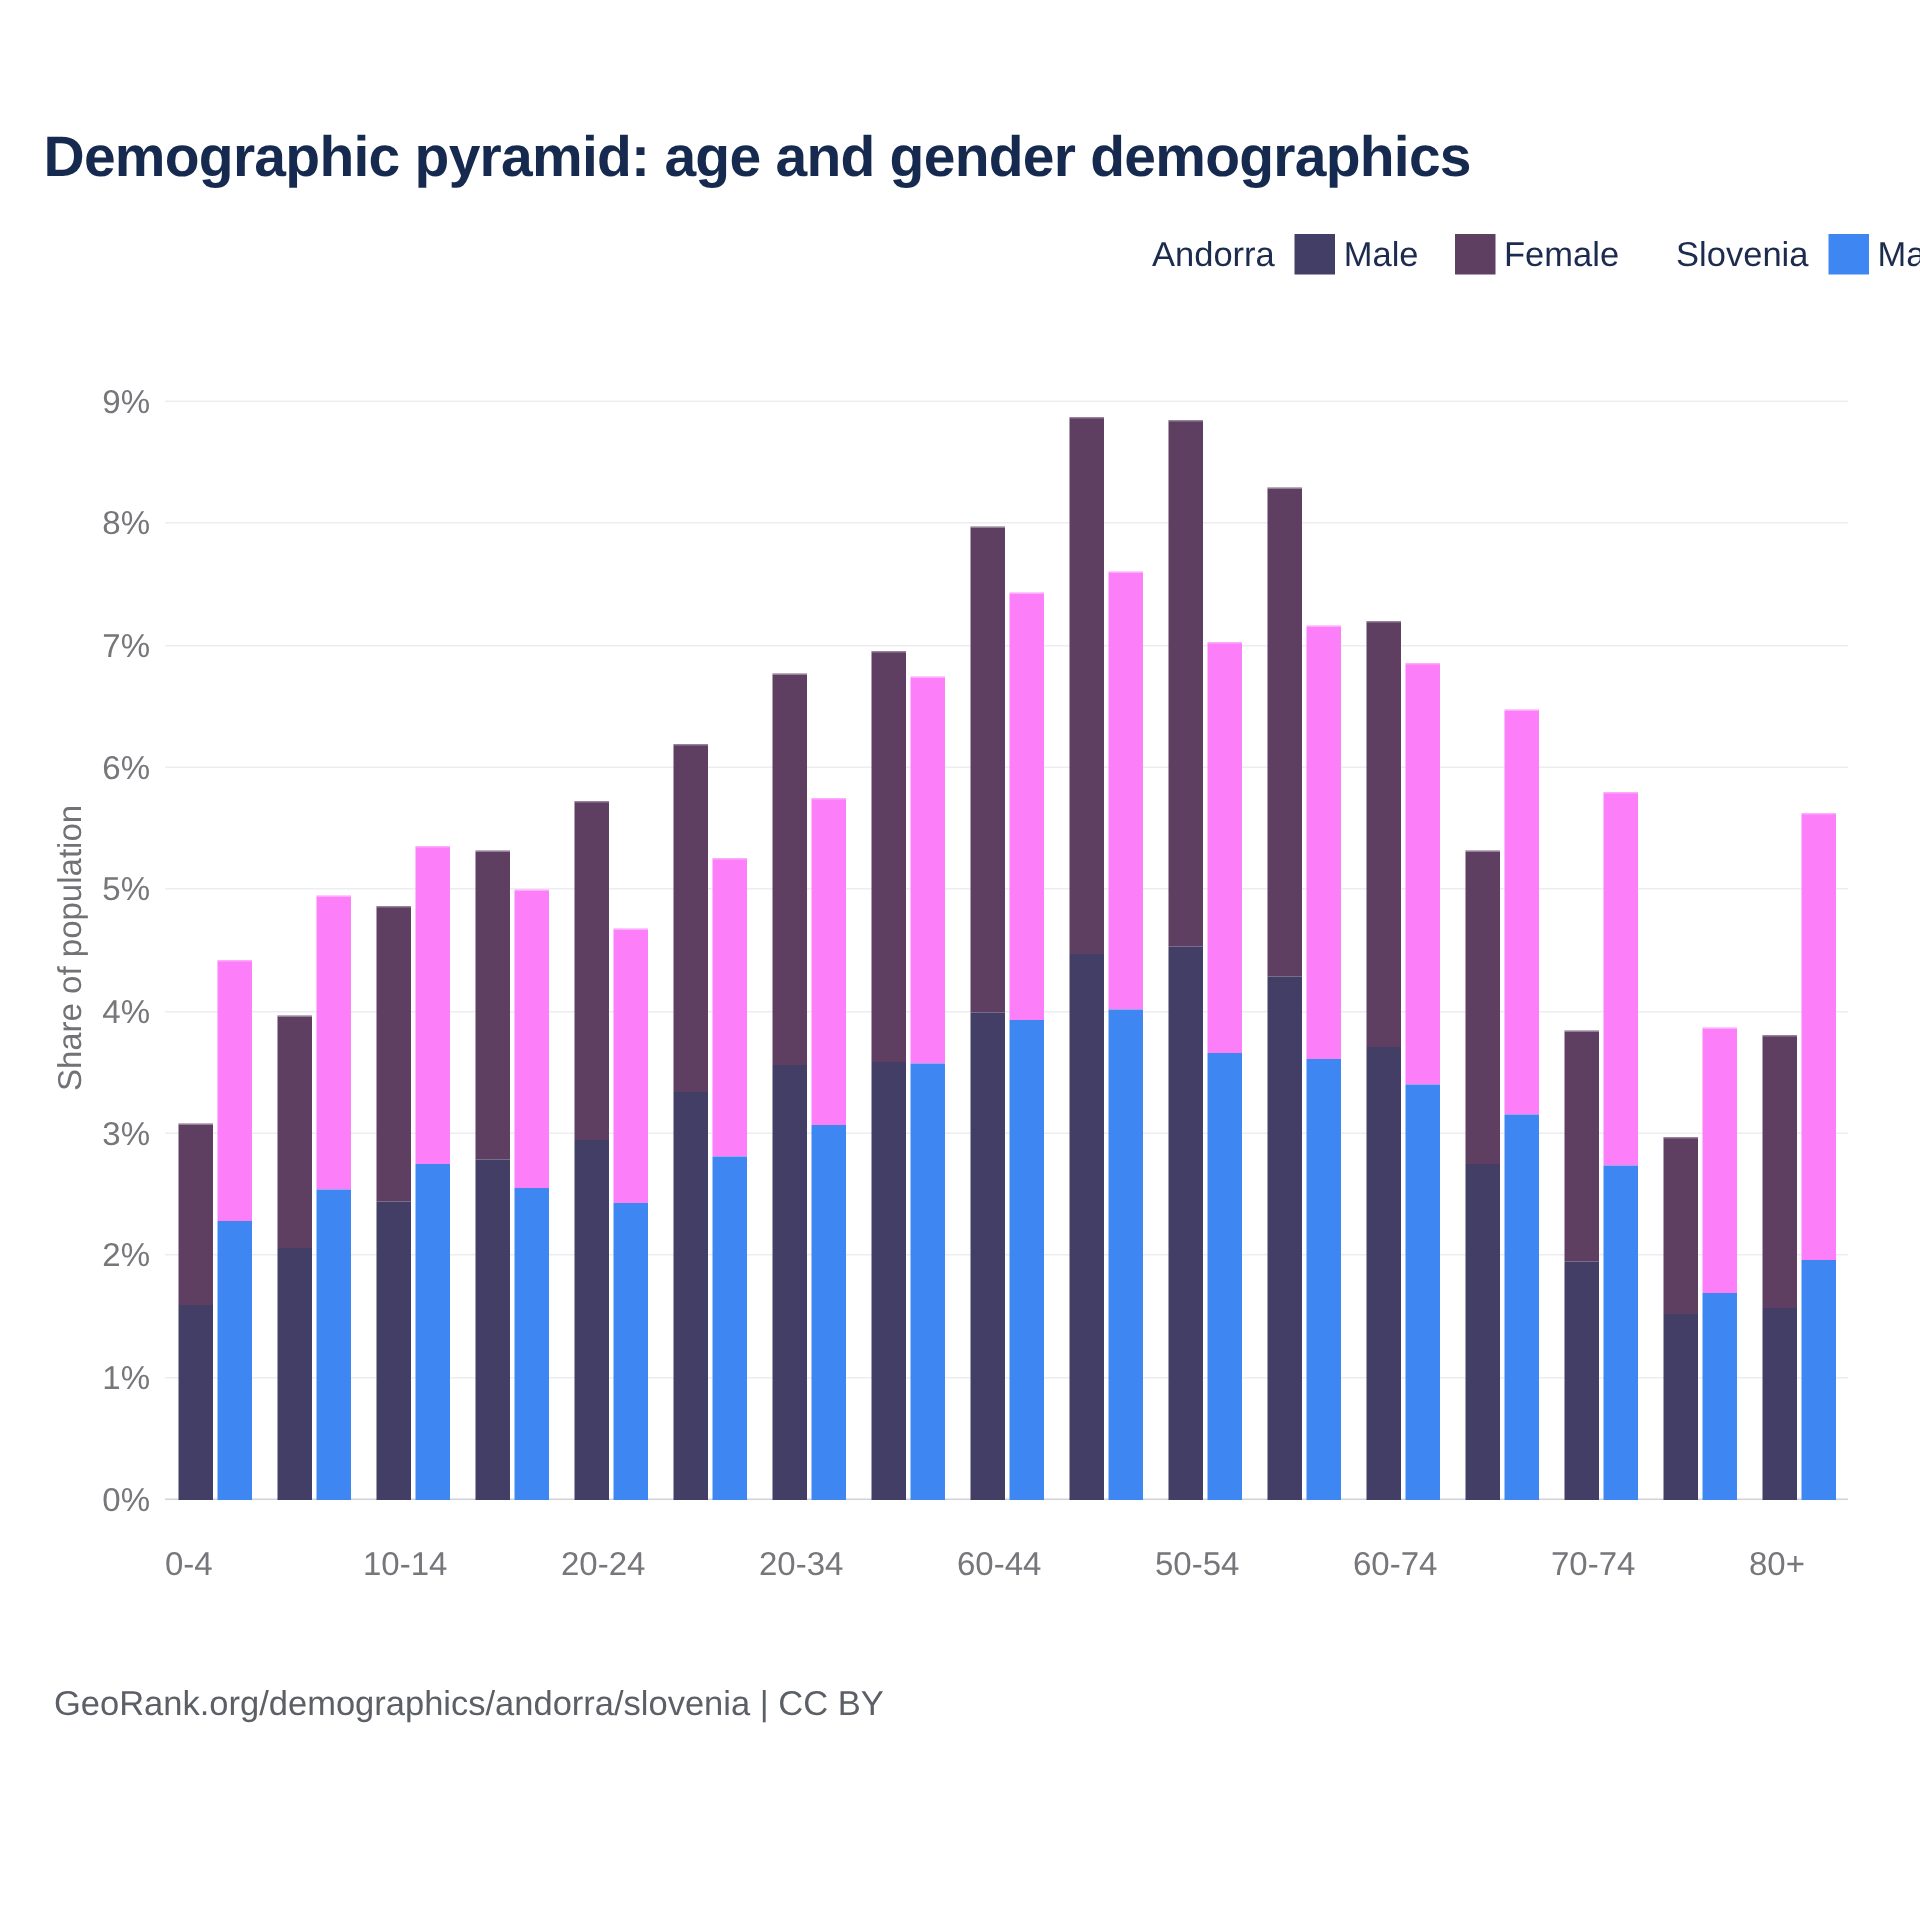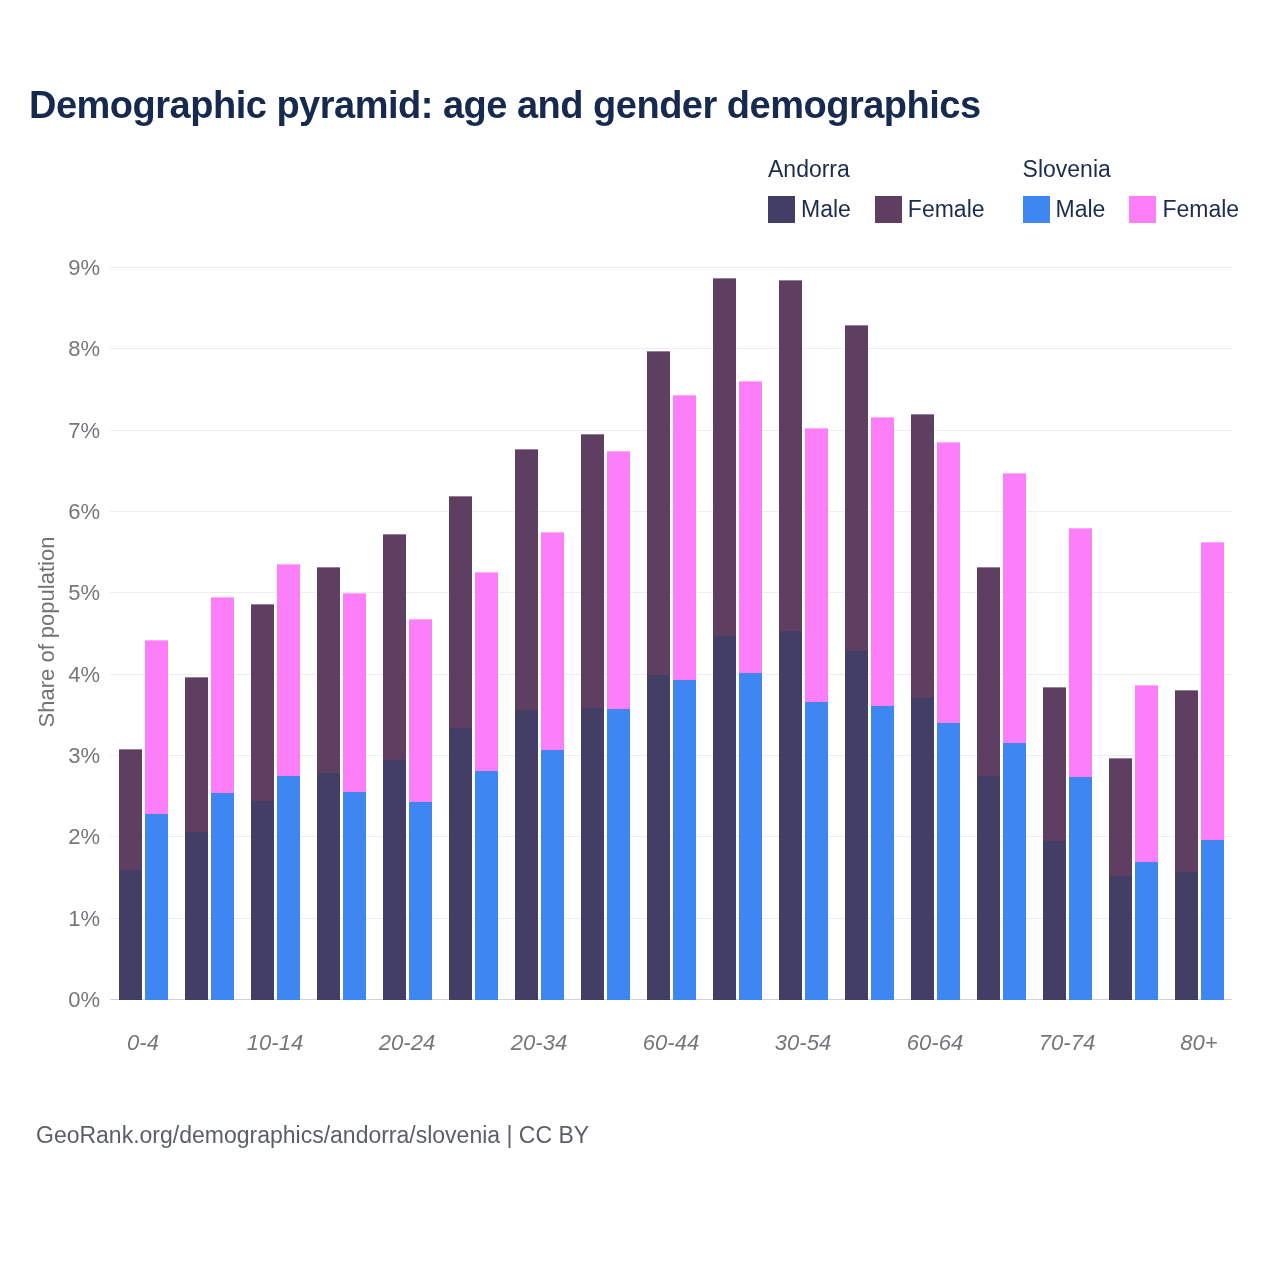--- a/index.html
+++ b/index.html
@@ -13,21 +13,21 @@
   .chart-title{
     position:absolute;left:29px;top:84px;margin:0;
     font-size:38px;font-weight:700;color:#16294e;letter-spacing:-0.5px;
   }
   
   .legend{
     position:absolute;left:768px;top:156px;
     display:flex;gap:38px;
     color:#1c2b4e;font-size:23px;
   }
-  .legend-group{display:flex;flex-direction:column;gap:13px;}
+  .legend-group{display:flex;flex-direction:row;gap:13px;}
   .legend-title{font-weight:400;}
   .legend-row{display:flex;align-items:center;gap:24px;}
   .legend-item{display:flex;align-items:center;gap:6px;}
   .swatch{width:27px;height:27px;display:inline-block;}
   
   .ylabel{
     position:absolute;left:47px;top:632px;
     transform:translate(-50%,-50%) rotate(-90deg);
     color:#717176;font-size:22px;white-space:nowrap;
   }
@@ -38,21 +38,21 @@
   }
   .plot{position:absolute;left:110px;top:268px;width:1122px;height:732px;}
   .gridline{position:absolute;left:0;right:0;height:1px;background:#ededf1;}
   .gridline.zero{background:#d2d2d9;}
   .bars{position:absolute;left:0;right:0;top:0;bottom:0;display:flex;align-items:flex-end;}
   .group{flex:1;display:flex;justify-content:center;align-items:flex-end;gap:3px;height:100%;}
   .bar{width:23px;display:flex;flex-direction:column;justify-content:flex-end;}
   .seg{width:100%;}
   .seg.female{border-top:1px solid rgba(255,255,255,0.35);box-sizing:border-box;}
   .xlabels{position:absolute;left:110px;top:1030px;width:1122px;display:flex;}
-  .xlabel{flex:1;text-align:center;color:#76767b;font-size:22px;font-style:italic;}
+  .xlabel{flex:1;color:#76767b;font-size:22px;}
   
   .footer{
     position:absolute;left:36px;top:1114px;
     color:#5c6066;font-size:23px;line-height:43px;
   }
 </style>
 </head>
 <body>
 
 <div class="page">
@@ -292,23 +292,23 @@
       <div class="xlabel">0-4</div>
       <div class="xlabel"></div>
       <div class="xlabel">10-14</div>
       <div class="xlabel"></div>
       <div class="xlabel">20-24</div>
       <div class="xlabel"></div>
       <div class="xlabel">20-34</div>
       <div class="xlabel"></div>
       <div class="xlabel">60-44</div>
       <div class="xlabel"></div>
-      <div class="xlabel">30-54</div>
-      <div class="xlabel"></div>
-      <div class="xlabel">60-64</div>
+      <div class="xlabel">50-54</div>
+      <div class="xlabel"></div>
+      <div class="xlabel">60-74</div>
       <div class="xlabel"></div>
       <div class="xlabel">70-74</div>
       <div class="xlabel"></div>
       <div class="xlabel">80+</div>
     </div>
 
   <div class="footer">
     <div>GeoRank.org/demographics/andorra/slovenia | CC BY</div>
   </div>
 

